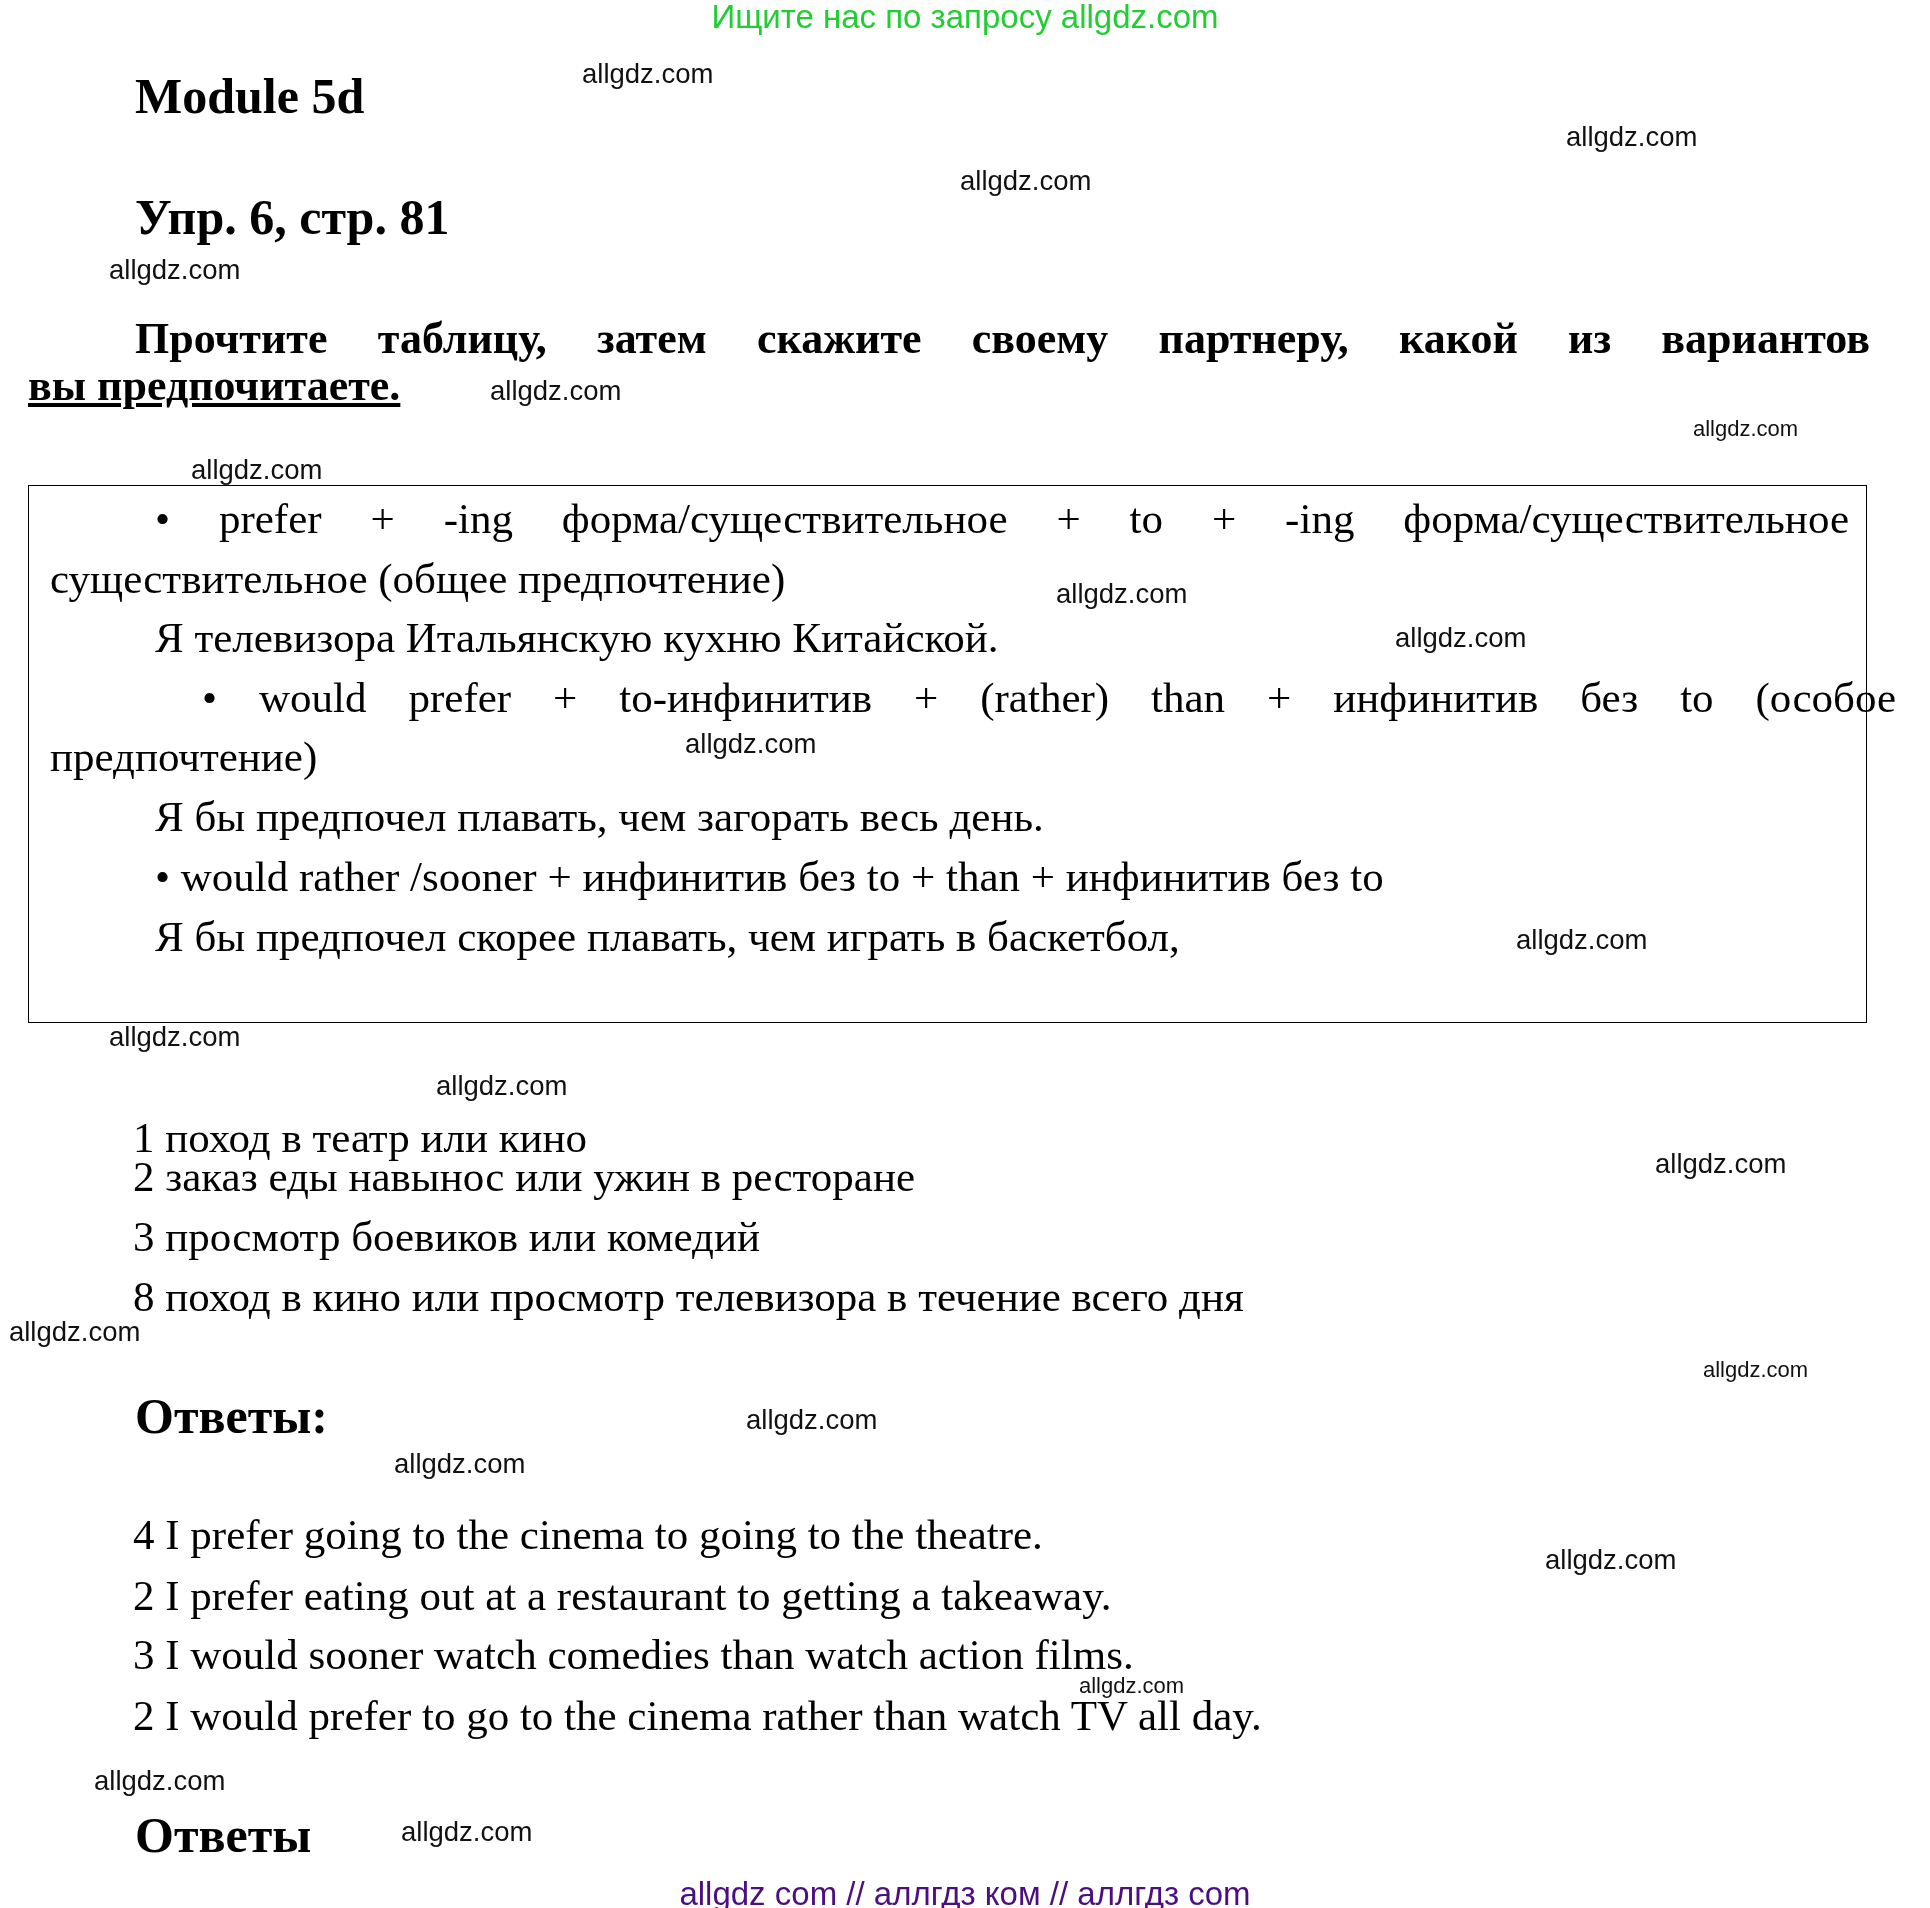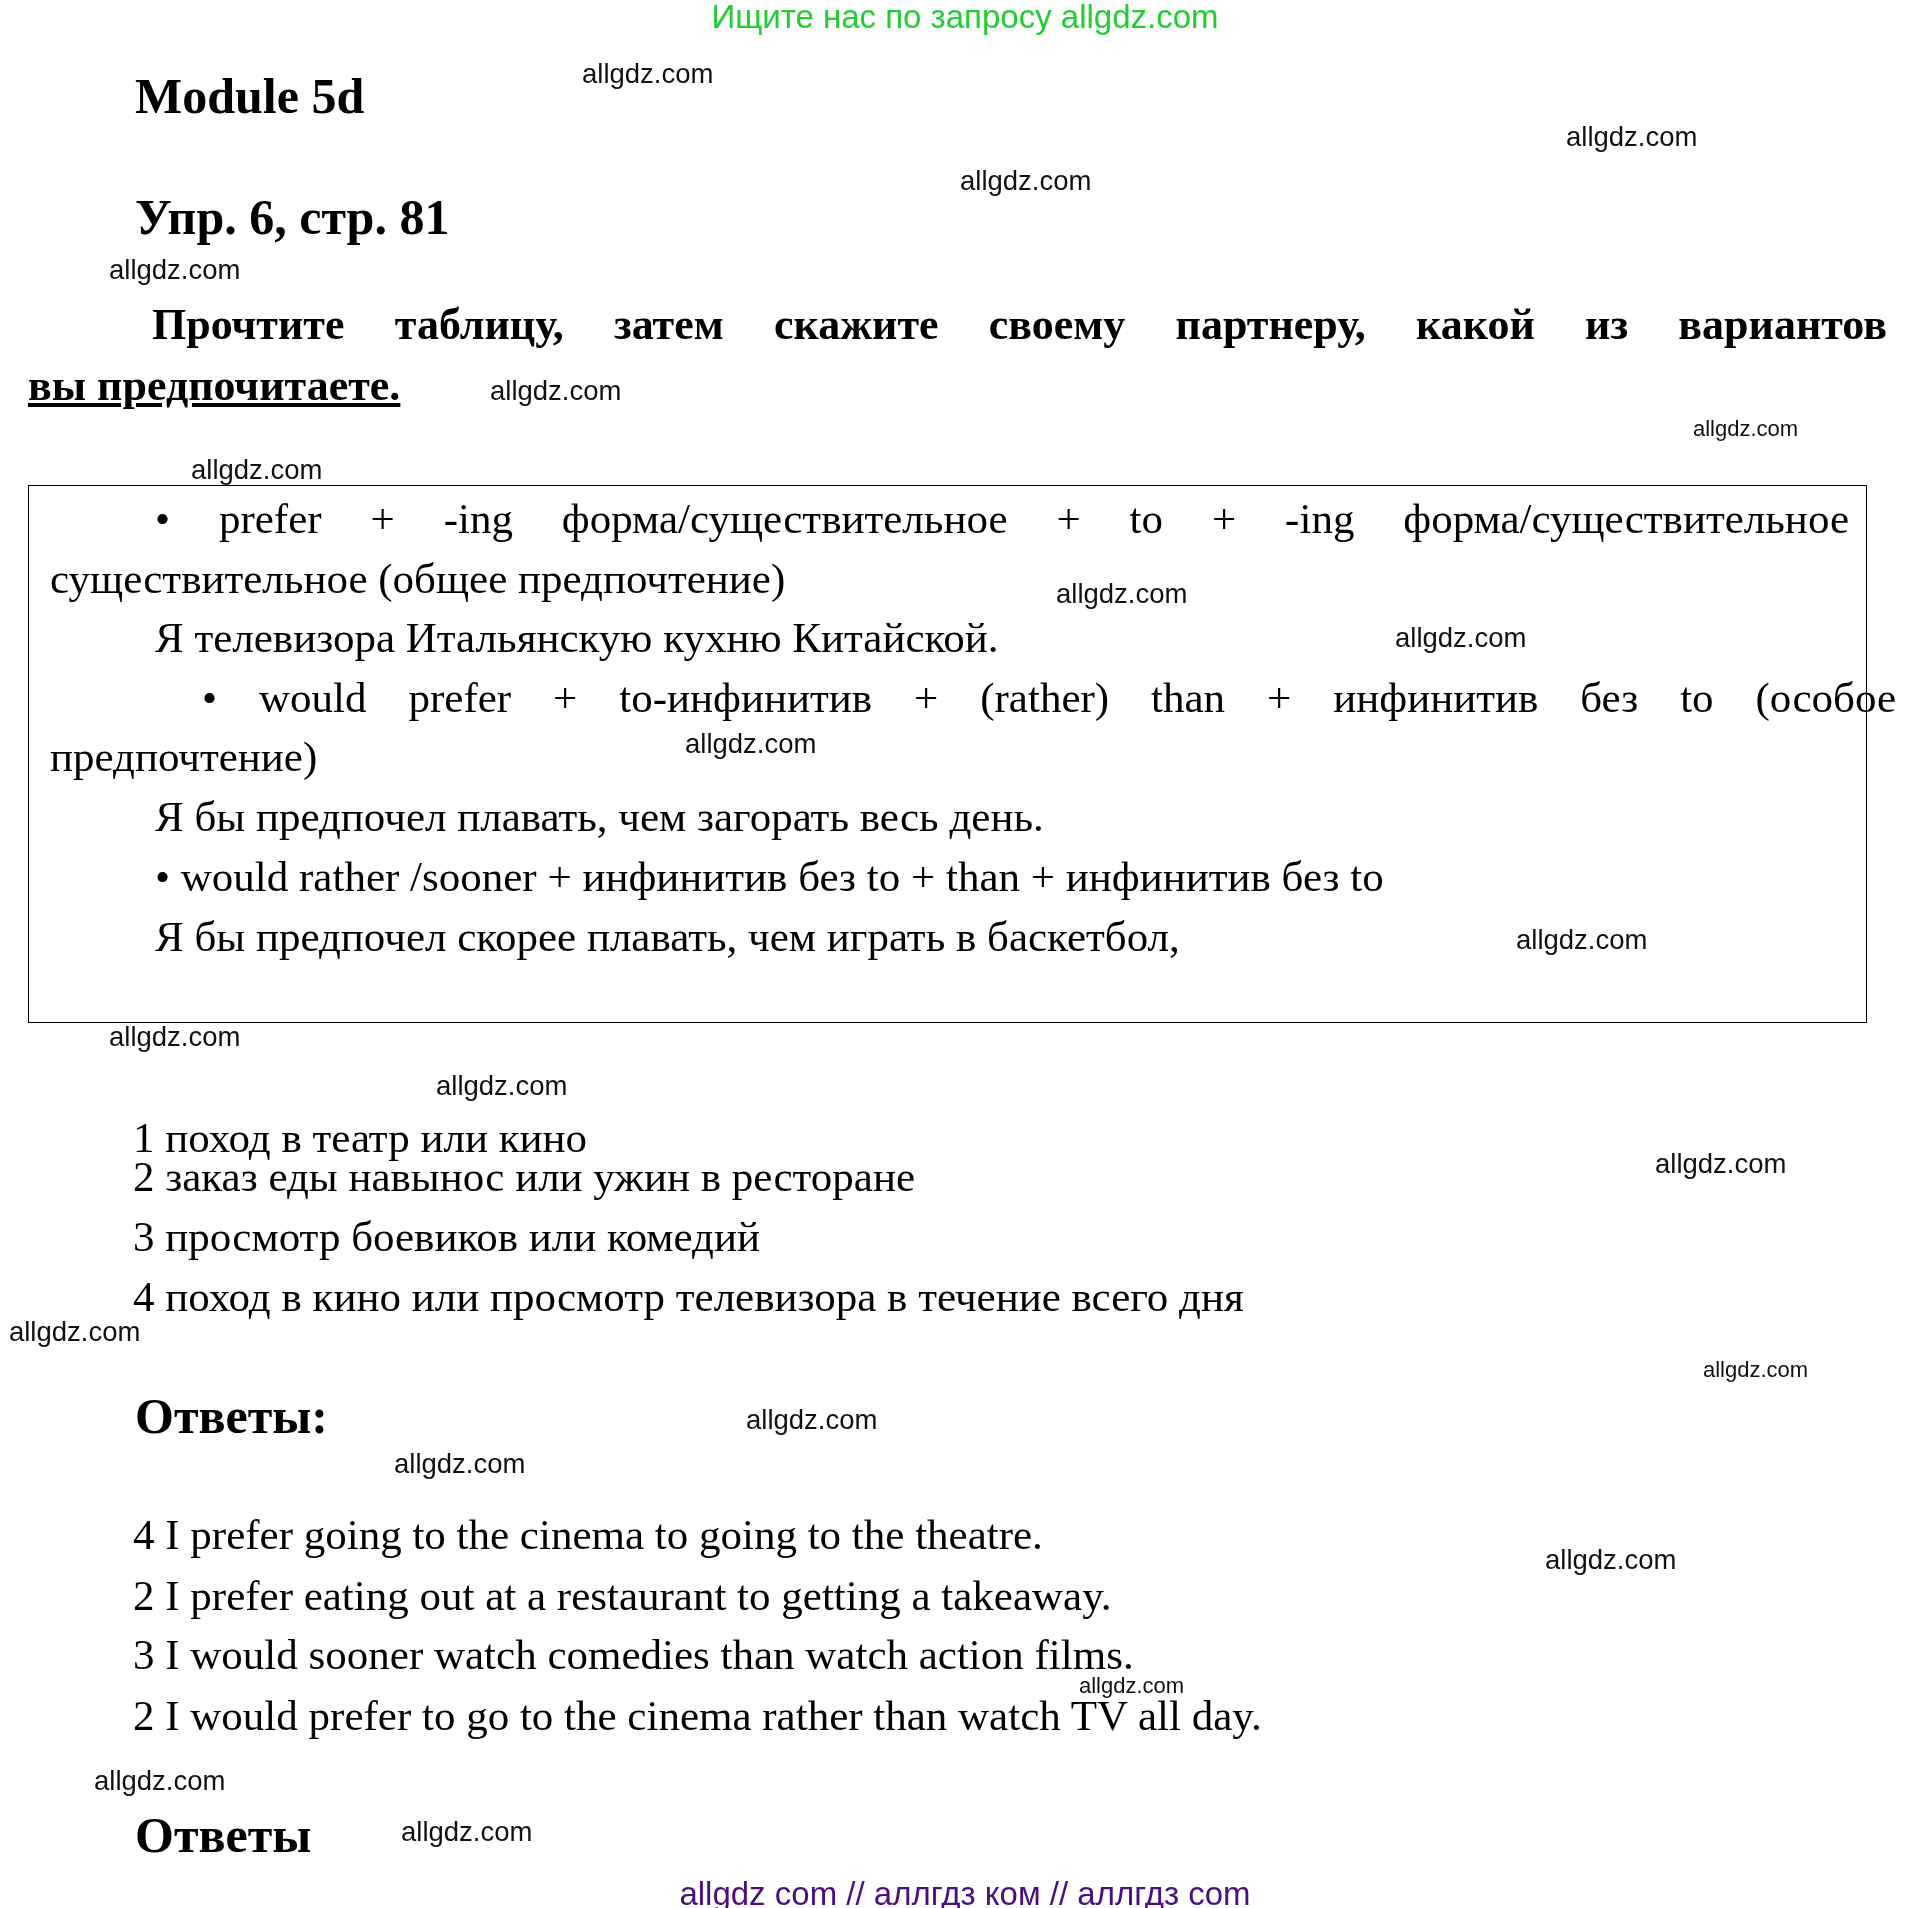--- a/index.html
+++ b/index.html
@@ -3,21 +3,21 @@
 <meta charset="utf-8">
 <style>
   html, body { margin:0; padding:0; background:#ffffff; }
   body { width:1930px; height:1909px; position:relative; overflow:hidden; }
   .serif { font-family:"Liberation Serif","DejaVu Serif",serif; color:#000000; }
   .sans { font-family:"Liberation Sans","DejaVu Sans",sans-serif; }
   .abs { position:absolute; white-space:nowrap; }
   .top-banner { left:0; width:1930px; top:-5.3px; text-align:center; font-size:33px; line-height:44px; }
   .h-bold { font-weight:bold; font-size:50px; line-height:59px; }
   .instr { font-weight:bold; font-size:44px; line-height:59px; }
-  .instr-line1 { left:135px; width:1735px; top:295px; text-align:justify; text-align-last:justify; white-space:normal;margin-left:17px; }
+  .instr-line1 { left:135px; width:1735px; top:309px; text-align:justify; text-align-last:justify; white-space:normal; }
   .instr-line2 { left:28px; top:356px;text-decoration:underline; }
   .rule-box { position:absolute; left:28px; top:485px; width:1839px; height:538px; border:1.8px solid #000; box-sizing:border-box; }
   .box-line { font-size:43px; line-height:59px; }
   .justify { text-align:justify; text-align-last:justify; white-space:normal; }
   .plain { font-size:43px; line-height:59px; }
   .wm { font-size:27.5px; line-height:32px; color:#111; }
   .wm-sm { font-size:22px; line-height:26.6px; color:#111; }
   .footer { left:0; width:1930px; top:1873px; text-align:center; font-size:33px; line-height:41px; }
 </style>
 </head>
@@ -37,21 +37,21 @@
 <div class="abs serif box-line" style="left:155px; top:608px;">Я телевизора Итальянскую кухню Китайской.</div>
 <div class="abs serif box-line justify" style="left:155px; width:1694px; top:668px;margin-left:47px;">• would prefer + to-инфинитив + (rather) than + инфинитив без to (особое</div>
 <div class="abs serif box-line" style="left:50px; top:727px;">предпочтение)</div>
 <div class="abs serif box-line" style="left:155px; top:787px;">Я бы предпочел плавать, чем загорать весь день.</div>
 <div class="abs serif box-line" style="left:155px; top:847px;">• would rather /sooner + инфинитив без to +  than + инфинитив без to</div>
 <div class="abs serif box-line" style="left:155px; top:907px;">Я бы предпочел скорее плавать, чем играть в баскетбол,</div>
 
 <div class="abs serif plain" style="left:133px; top:1108px;">1 поход в театр или кино</div>
 <div class="abs serif plain" style="left:133px; top:1147px;">2 заказ еды навынос или ужин в ресторане</div>
 <div class="abs serif plain" style="left:133px; top:1207px;">3 просмотр боевиков или комедий</div>
-<div class="abs serif plain" style="left:133px; top:1267px;">4 поход в кино или просмотр телевизора в течение всего дня</div>
+<div class="abs serif plain" style="left:133px; top:1267px;">8 поход в кино или просмотр телевизора в течение всего дня</div>
 
 <div class="abs serif h-bold" style="left:135px; top:1387px;">Ответы:</div>
 <div class="abs serif plain" style="left:133px; top:1505px;">4 I prefer going to the cinema to going to the theatre.</div>
 <div class="abs serif plain" style="left:133px; top:1566px;">2 I prefer eating out at a restaurant to getting a takeaway.</div>
 <div class="abs serif plain" style="left:133px; top:1625px;">3 I would sooner watch comedies than watch action films.</div>
 <div class="abs serif plain" style="left:133px; top:1686px;">2 I would prefer to go to the cinema rather than watch TV all day.</div>
 
 <div class="abs serif h-bold" style="left:135px; top:1806px;">Ответы</div>
 
 <div class="abs sans wm" style="left:582px; top:58px;">allgdz.com</div>

